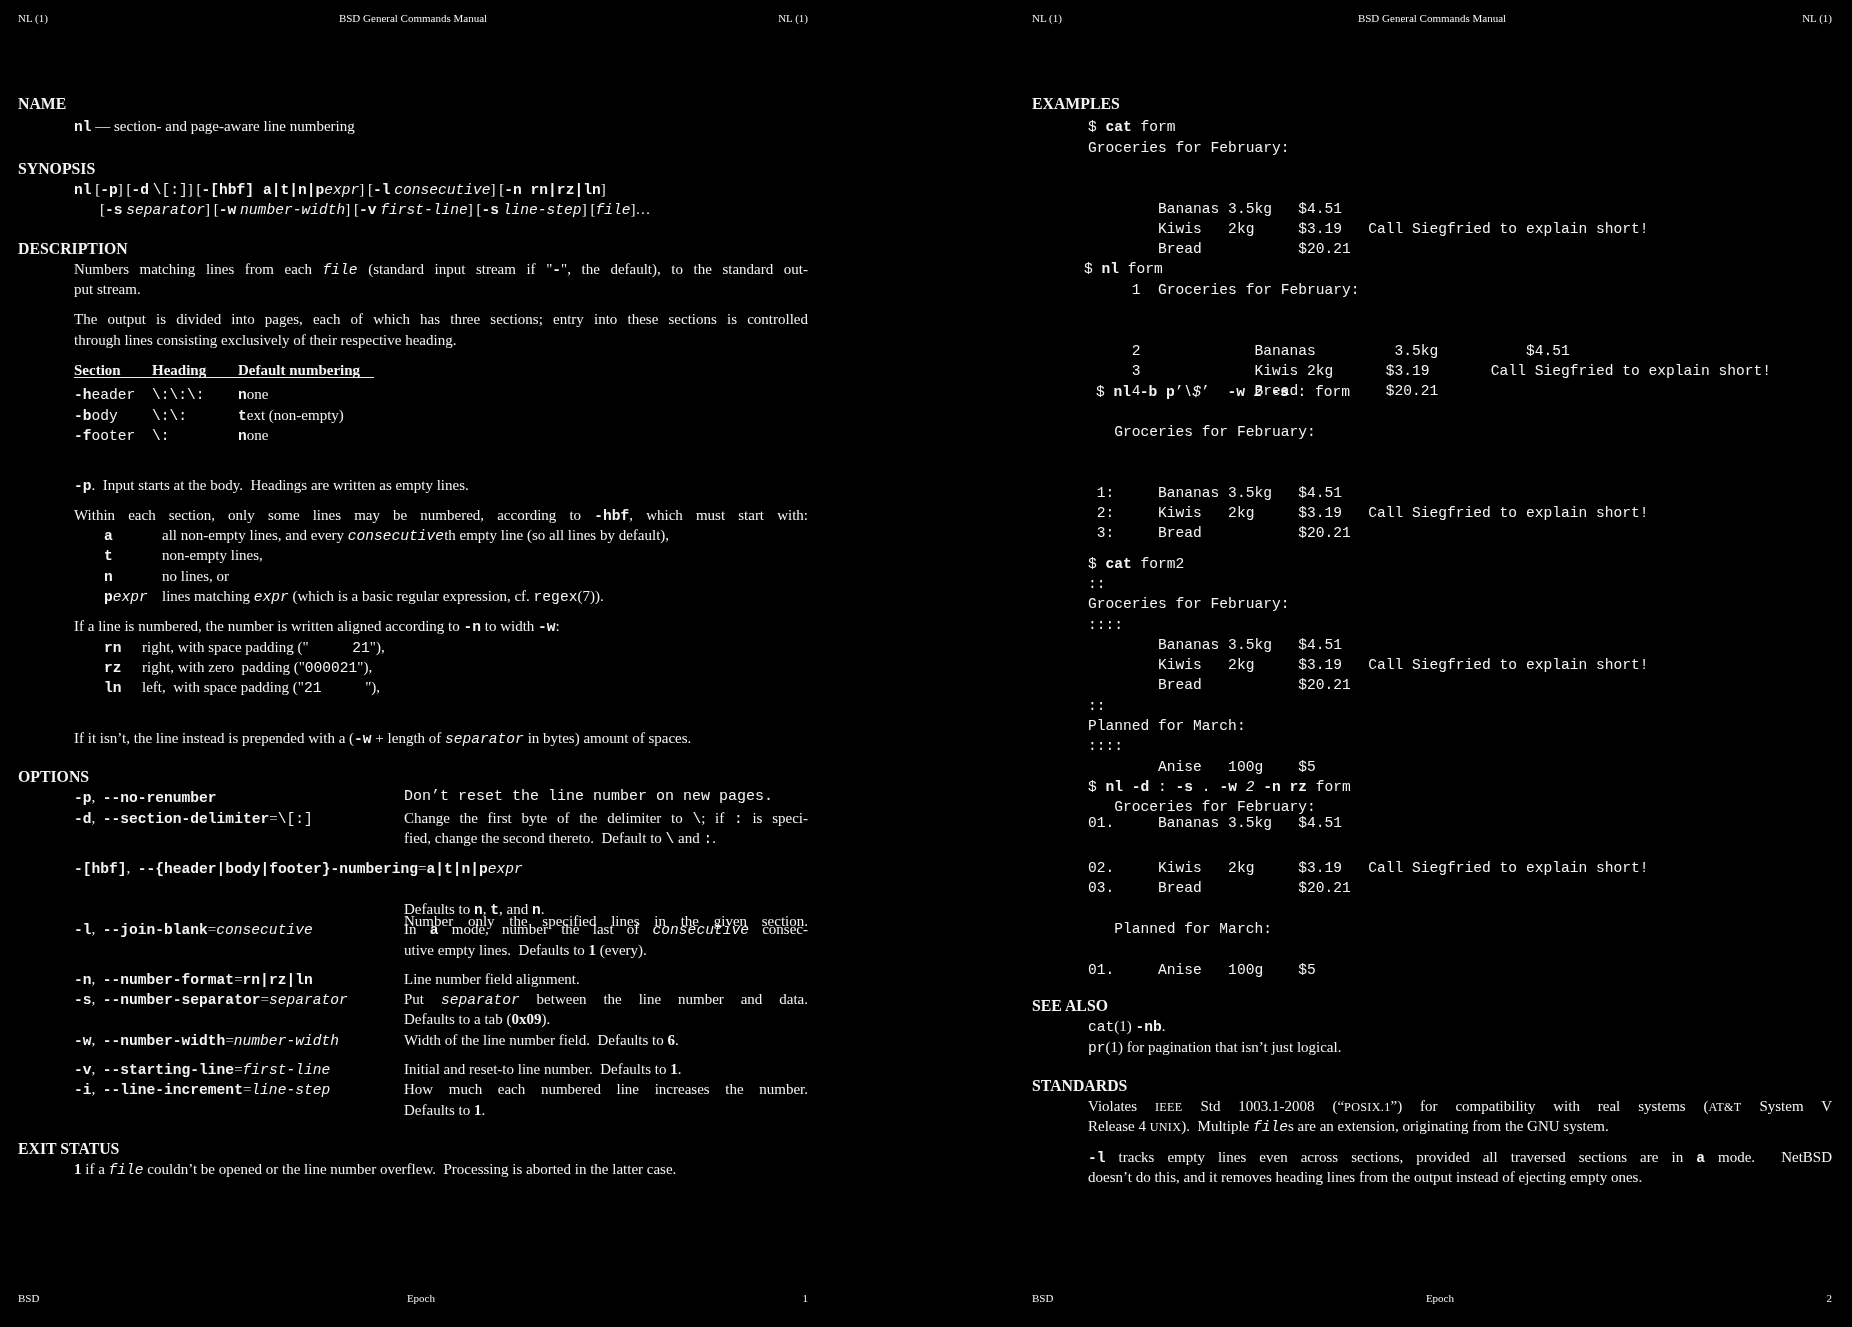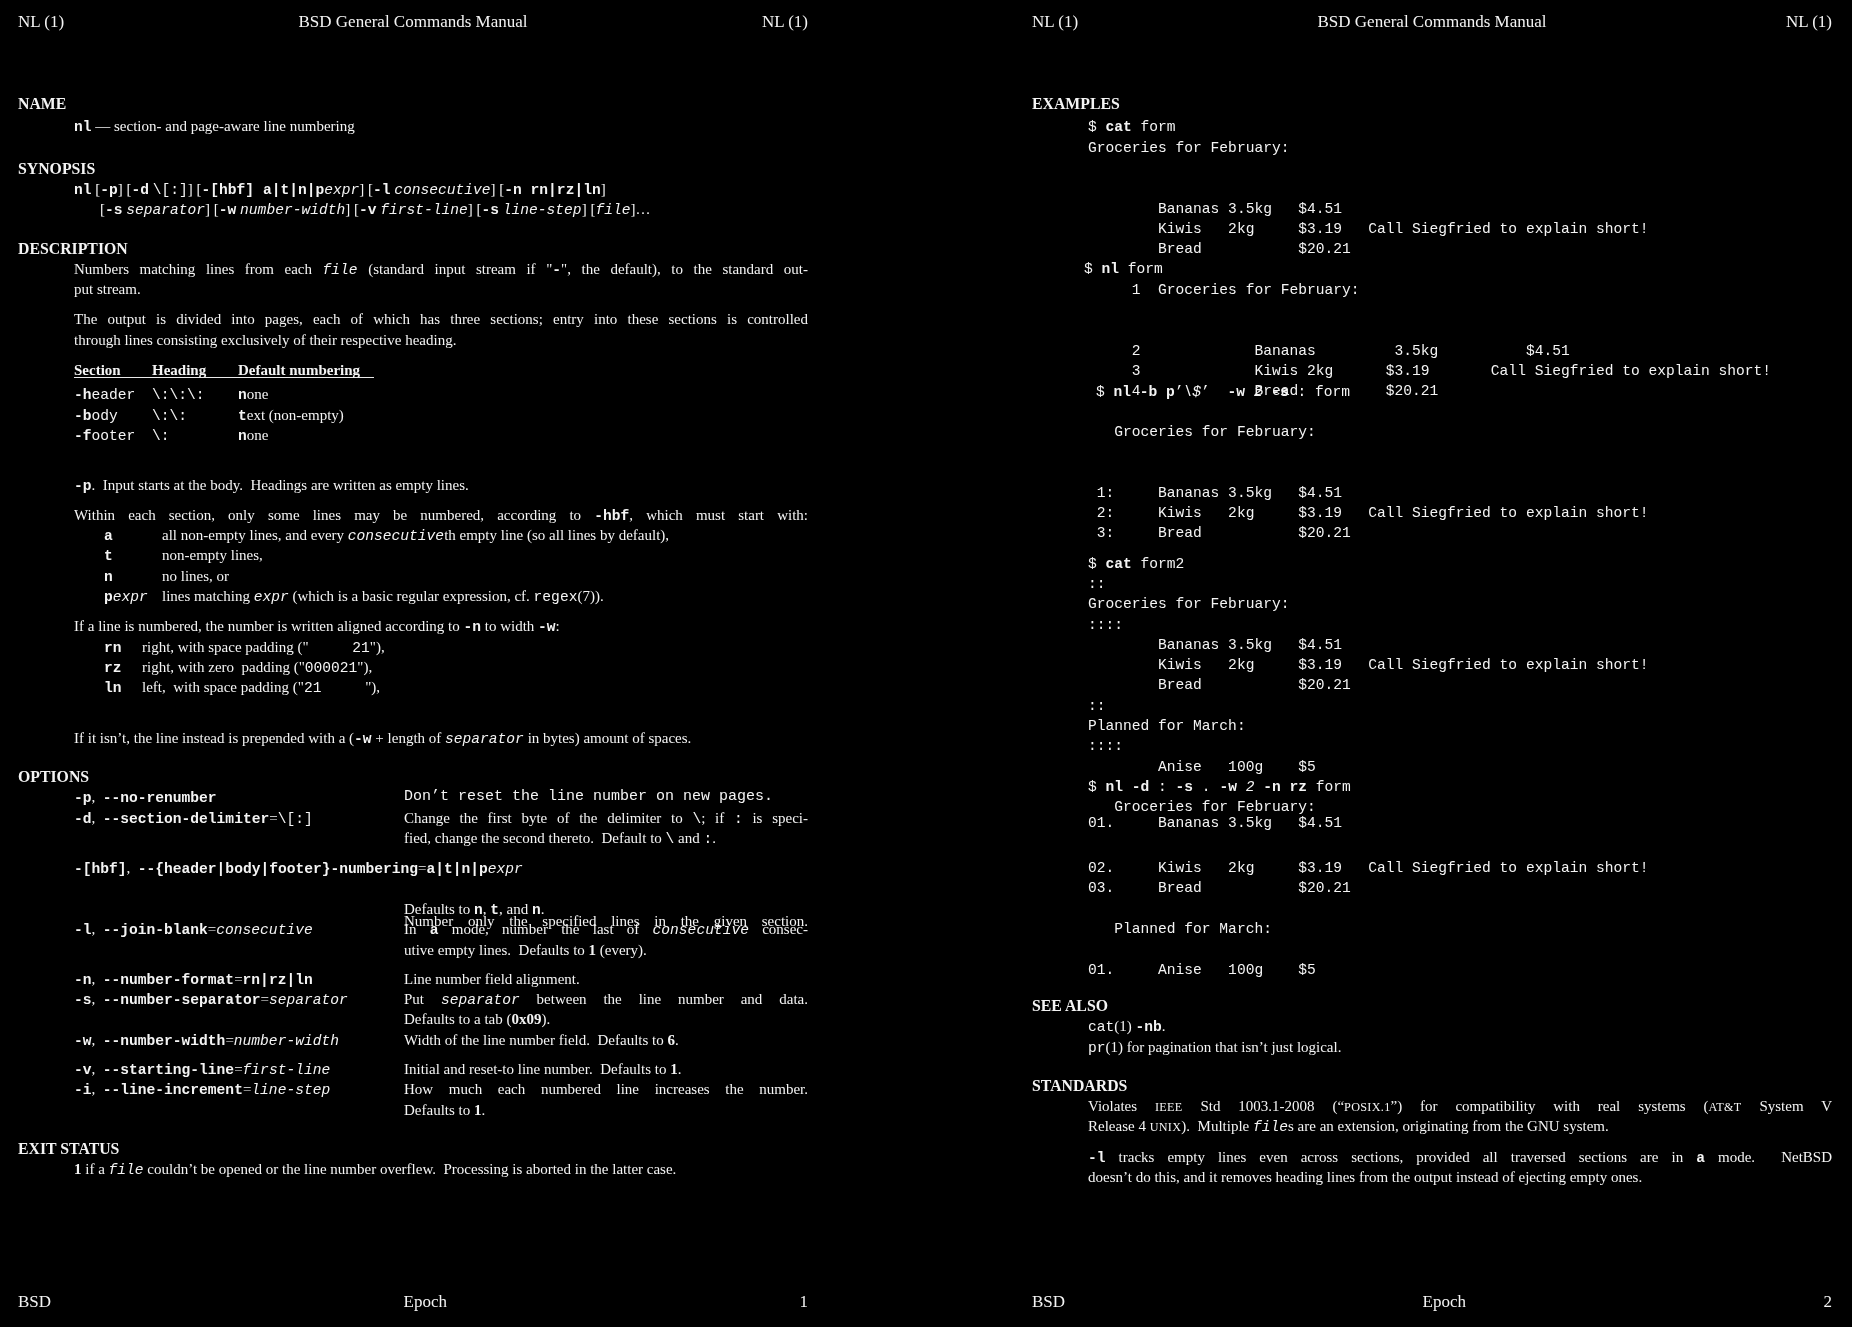--- a/index.html
+++ b/index.html
@@ -1,20 +1,20 @@
 <!DOCTYPE html>
 <html><head>
 <meta charset="utf-8">
 <style>
   html,body{margin:0;padding:0;background:#000;}
   body{position:relative;width:1852px;height:1327px;overflow:hidden;
        font-family:"Liberation Serif",serif;color:#f4f4f4;}
   .page{position:absolute;top:0;height:1327px;}
   .pghead,.pgfoot{position:absolute;left:0;right:0;display:flex;
-       justify-content:space-between;font-size:17px;white-space:pre;}
+       justify-content:space-between;font-size:11px;white-space:pre;}
   .pghead{top:12px;}
   .pgfoot{top:1292px;}
   .content{position:absolute;left:0;top:0;width:100%;height:100%;}
   .ln{position:absolute;white-space:pre;font-size:15px;line-height:20.3px;height:20.3px;}
   .ln.j{text-align:justify;text-align-last:justify;text-justify:inter-word;}
   .ln.hd{font-weight:bold;font-size:15.8px;}
   .cell{position:absolute;top:0;white-space:pre;}
   .cell.j{text-align:justify;text-align-last:justify;}
   .rule{position:absolute;border-top:1.5px solid #e9e9e9;height:0;}
   .f-r{}

